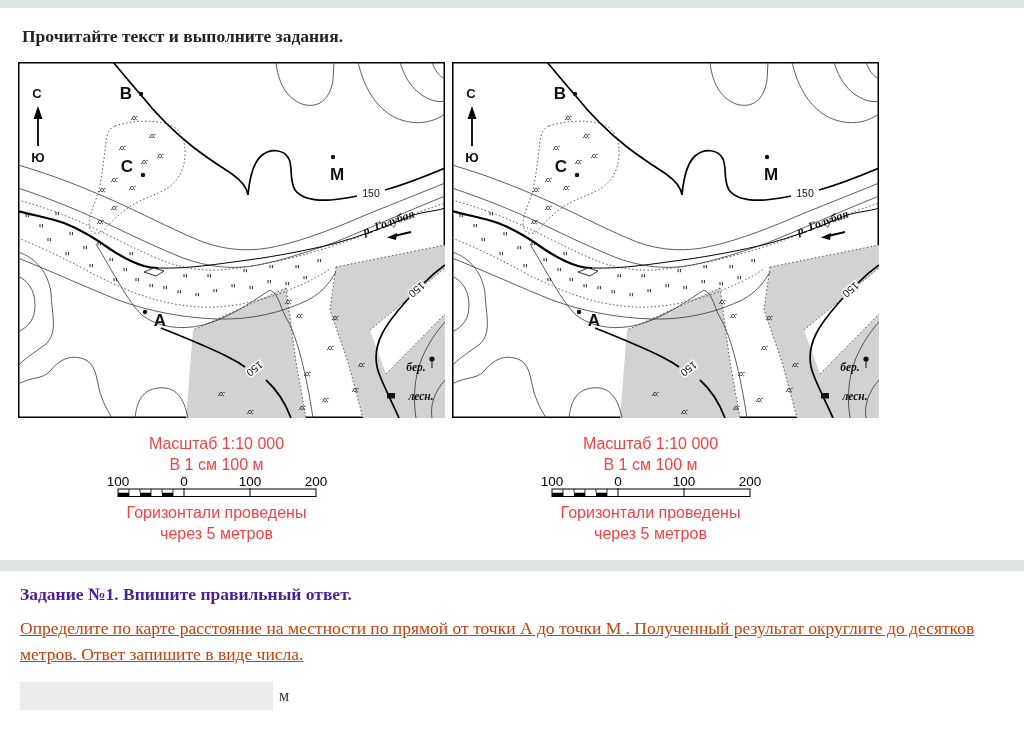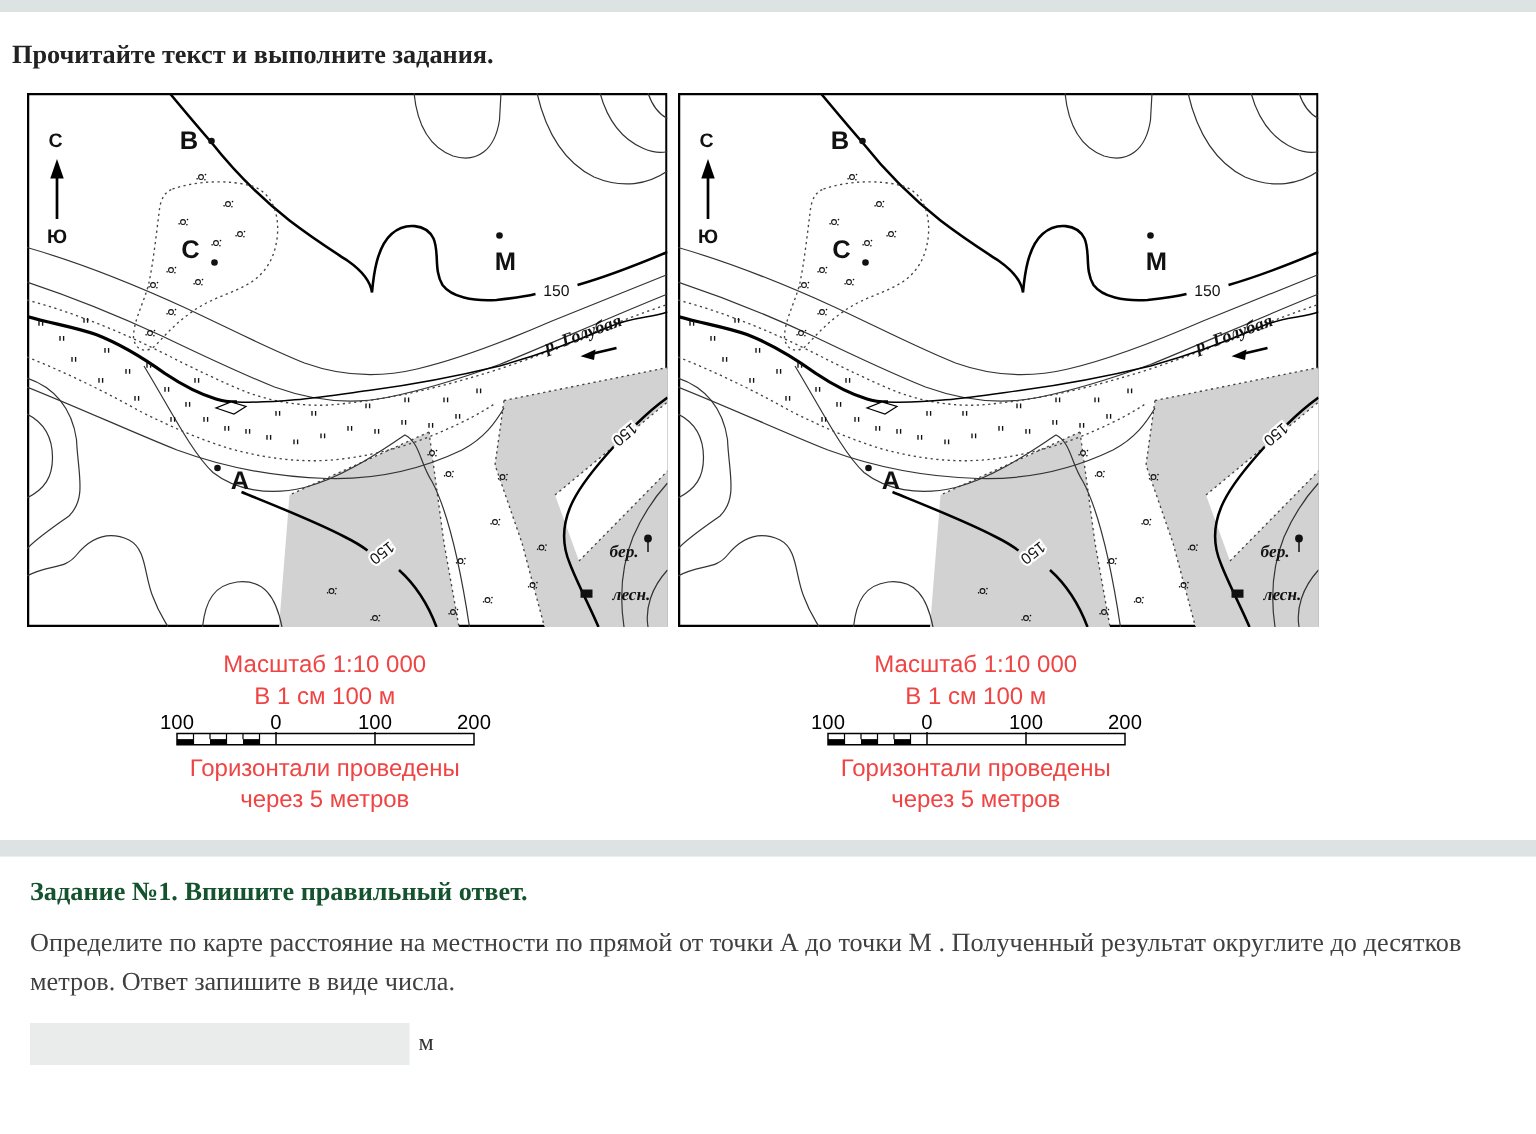--- a/index.html
+++ b/index.html
@@ -1,27 +1,27 @@
 <!DOCTYPE html>
 <html><head>
 <meta charset="utf-8">
 <style>
   html,body{margin:0;padding:0;background:#fff;}
   body{width:1024px;height:756px;position:relative;font-family:"Liberation Serif",serif;color:#1a1a1a;overflow:hidden;}
   .topbar{position:absolute;left:0;top:0;width:1024px;height:8px;background:#dde2e2;}
-  h1.page-heading{position:absolute;left:8px;top:26px;margin:0;font:bold 17.5px "Liberation Serif",serif;color:#222;}
+  h1.page-heading{position:absolute;left:22px;top:26px;margin:0;font:bold 17.5px "Liberation Serif",serif;color:#222;}
   .maps-row{position:absolute;left:18px;top:62px;display:flex;gap:7px;}
   figure.map-figure{margin:0;width:427px;}
   figure.map-figure svg.map{display:block;width:427px;height:356px;}
   figcaption{margin-top:15px;text-align:center;font:16px/21px "Liberation Sans",sans-serif;color:#ef4444;padding-right:30px;}
   .scalebar{display:block;margin:0 auto;width:240px;height:27px;}
   .scalebar text{font:13.5px "Liberation Sans",sans-serif;fill:#000;}
   .section-divider{position:absolute;left:0;top:560px;width:1024px;height:11px;background:#dde2e2;}
-  h2.task-heading{position:absolute;left:20px;top:584px;margin:0;font:bold 17.5px "Liberation Serif",serif;color:#14532d;}
-  p.task-text{position:absolute;left:20px;top:615px;width:992px;margin:0;font:17.5px/1.5 "Liberation Serif",serif;color:#404040;}
+  h2.task-heading{position:absolute;left:20px;top:584px;margin:0;font:bold 17.5px "Liberation Serif",serif;color:#4c1d95;}
+  p.task-text{position:absolute;left:20px;top:615px;width:992px;margin:0;font:17.5px/1.5 "Liberation Serif",serif;color:#c2410c;text-decoration:underline;}
   .answer-row{position:absolute;left:20px;top:682px;display:flex;align-items:center;}
   .answer-input{width:253px;height:28px;background:#e9eceb;border:none;outline:none;font:16px "Liberation Serif",serif;padding:0 6px;box-sizing:border-box;}
   .answer-unit{margin-left:6px;font:16px "Liberation Serif",serif;color:#333;}
   
   .map .pt-label{font:bold 17px "Liberation Sans",sans-serif;fill:#111;}
   .map .compass-label{font:bold 13px "Liberation Sans",sans-serif;fill:#111;}
   .map .elev-label{font:10.5px "Liberation Sans",sans-serif;fill:#111;paint-order:stroke;stroke:#fff;stroke-width:3px;}
   .map .river-label{font:italic bold 12px "Liberation Serif",serif;fill:#111;}
   .map .veg-label{font:italic bold 11.5px "Liberation Serif",serif;fill:#111;}
   .map .contour{fill:none;stroke:#333;stroke-width:0.8;}

